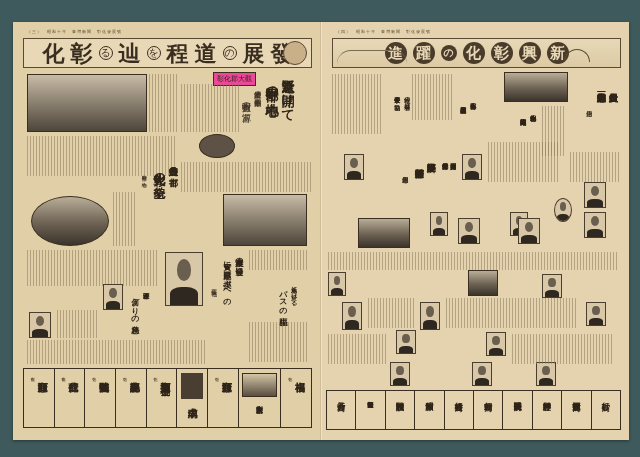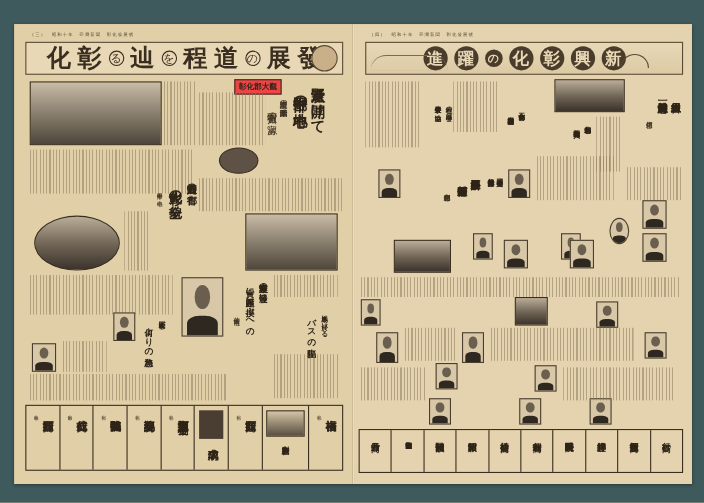--- a/index.html
+++ b/index.html
@@ -40,21 +40,21 @@
   .photo.landscape { background: linear-gradient(180deg,#c8bca6 0%,#9c917f 35%,#4e463b 100%); }
   .photo.oval { border-radius: 50%; }
   .portrait { position: absolute; background: #d8c8a8; border: 1px solid #4a3e2e; overflow: hidden; }
   .portrait::before { content: ""; position: absolute; left: 30%; top: 12%; width: 40%; height: 42%; border-radius: 50%; background: #6a5e4e; }
   .portrait::after { content: ""; position: absolute; left: 10%; bottom: 0; width: 80%; height: 34%; border-radius: 40% 40% 0 0; background: #2e2820; }
 
   .headline {
     position: absolute; writing-mode: vertical-rl; font-weight: bold; color: #2e2418; line-height: 1.05; letter-spacing: 0px;
   }
   .sub { position: absolute; writing-mode: vertical-rl; color: #3e3222; line-height: 1.05; }
-  .boxcap { position: absolute; border: 1px solid #3a2e20; background: #ef4444; font-size: 7px; color: #2e2418; padding: 1px 3px; font-weight: bold; }
+  .boxcap { position: absolute; border: 1px solid #3a2e20; background: #ec4899; font-size: 7px; color: #2e2418; padding: 1px 3px; font-weight: normal; }
 
   .ads { position: absolute; left: 10px; right: 8px; top: 346px; height: 60px; border: 1px solid #3a2e20; display: flex; }
   .ad { flex: 1; border-right: 1px solid #3a2e20; position: relative; display: flex; flex-direction: row-reverse; justify-content: center; gap: 2px; padding-top: 5px; }
   .ad:last-child { border-right: none; }
   .ad .name { writing-mode: vertical-rl; font-size: 10px; font-weight: bold; color: #2e2418; line-height: 1; }
   .ad .small { writing-mode: vertical-rl; font-size: 4px; color: #5a4a34; }
   .ad .pic { position: absolute; top: 4px; left: 50%; transform: translateX(-50%); width: 22px; height: 26px; background: #4a3e32; }
   .ad .factory { position: absolute; top: 4px; left: 3px; right: 3px; height: 24px; background: linear-gradient(180deg,#d2c4a6 0%,#5a4e40 100%); border: 1px solid #3a2e20; }
 </style>
 </head>

